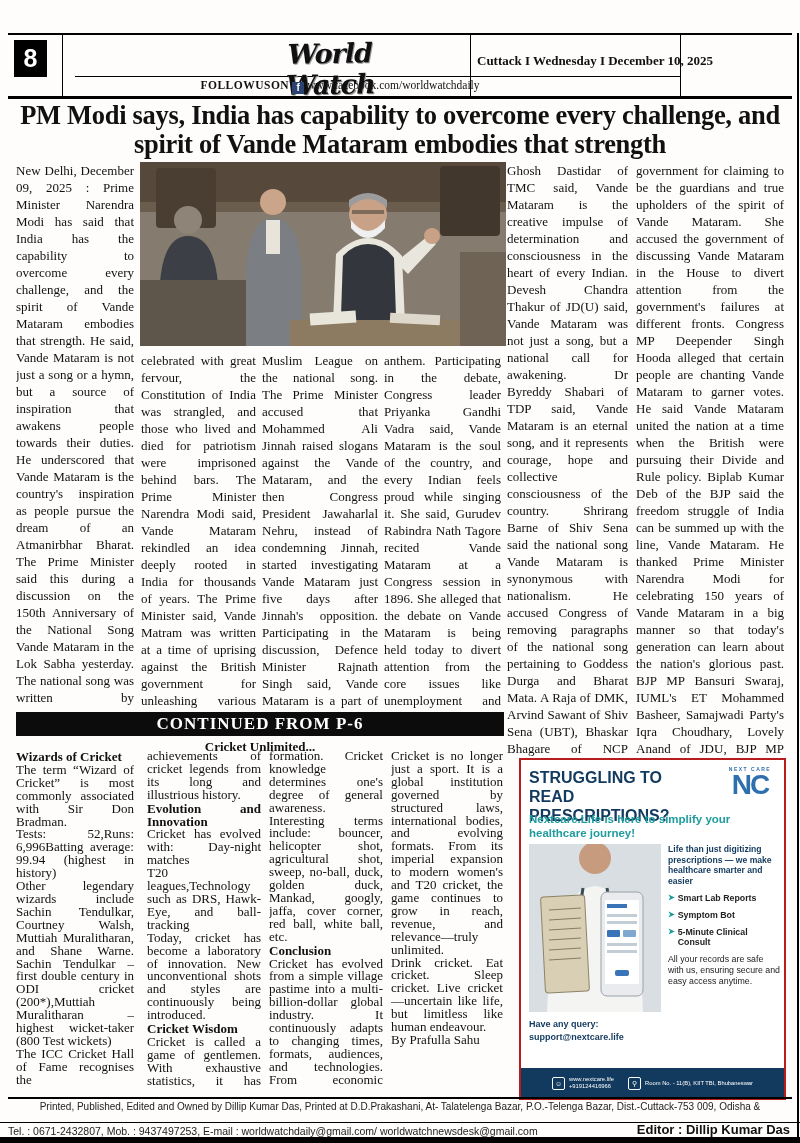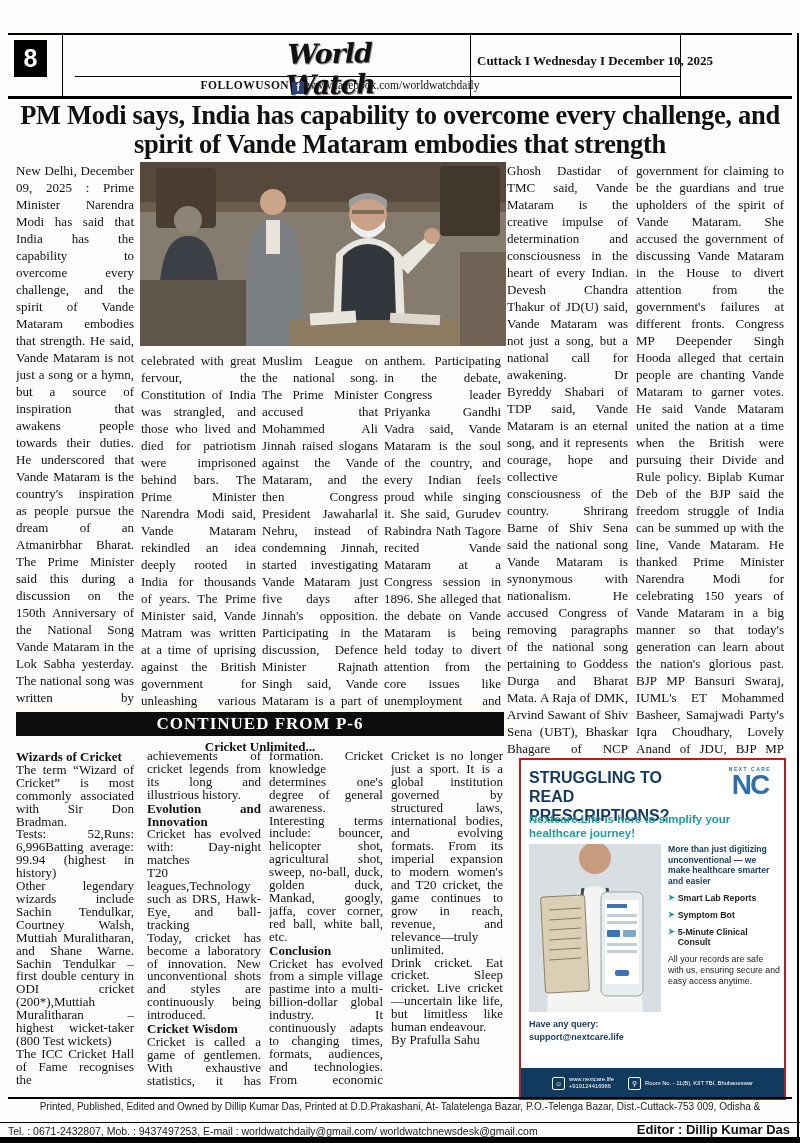--- a/index.html
+++ b/index.html
@@ -187,21 +187,21 @@
       <rect x="78" y="70" width="30" height="3" fill="#c3cdd6"></rect>
       <rect x="78" y="77" width="30" height="3" fill="#c3cdd6"></rect>
       <rect x="78" y="86" width="13" height="7" rx="1" fill="#3a74b8"></rect>
       <rect x="94" y="86" width="13" height="7" rx="1" fill="#7fa8d0"></rect>
       <rect x="78" y="99" width="30" height="3" fill="#c3cdd6"></rect>
       <rect x="78" y="106" width="30" height="3" fill="#c3cdd6"></rect>
       <rect x="86" y="126" width="14" height="6" rx="2" fill="#3a74b8"></rect>
     </svg>
 
     <div class="ad-right">
-      <div class="ad-blurb">More than just digitizing unconventional — we make healthcare smarter and easier</div>
+      <div class="ad-blurb">Life than just digitizing prescriptions — we make healthcare smarter and easier</div>
       <div class="ad-bullet">
         <span class="arr">➤</span>
         <span>Smart Lab Reports</span>
       </div>
       <div class="ad-bullet">
         <span class="arr">➤</span>
         <span>Symptom Bot</span>
       </div>
       <div class="ad-bullet">
         <span class="arr">➤</span>

